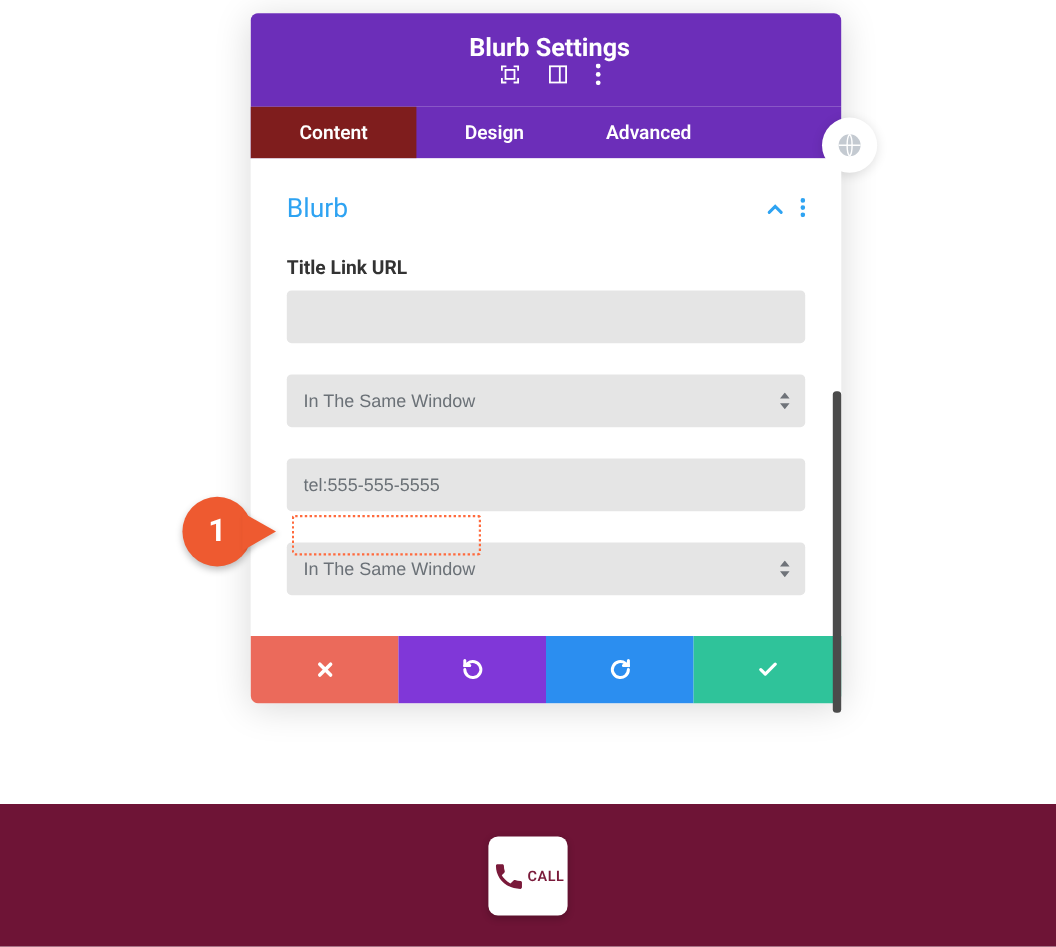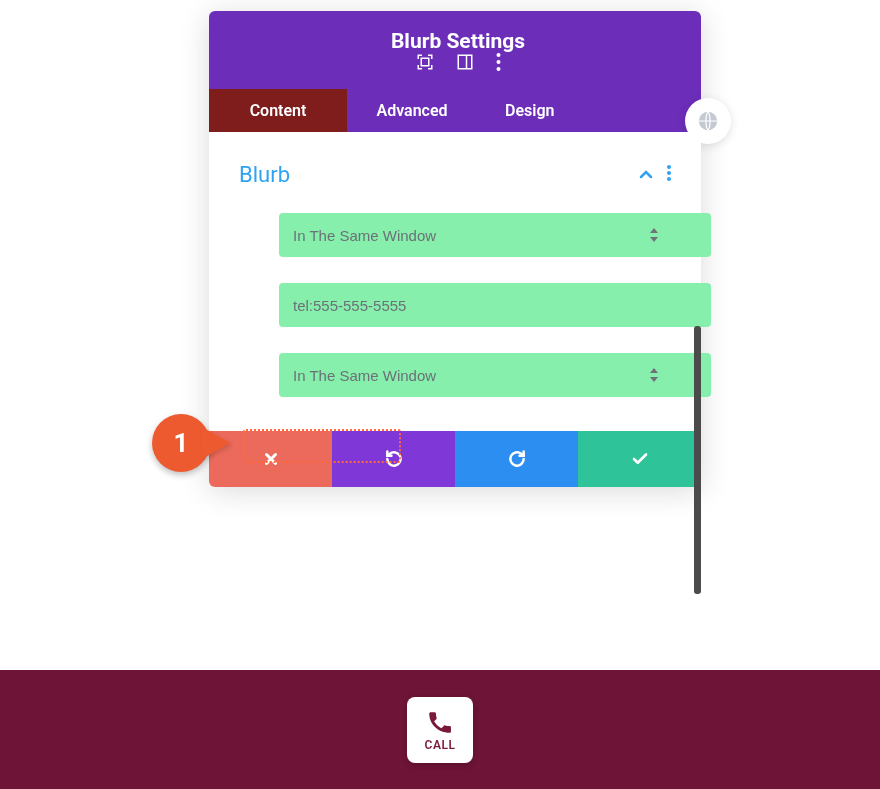--- a/index.html
+++ b/index.html
@@ -71,28 +71,27 @@
   align-items:center;
   justify-content:space-between;
   margin-bottom: 26px;
 }
 .section-title { color:#2ea3f2; font-size:22px; font-weight:400; }
 .section-head-icons { display:flex; gap:14px; color:#2ea3f2; align-items:center;}
 
 .field-label { color:#333; font-size:16px; font-weight:700; margin-bottom:10px; }
 .text-input {
   width:100%;
-  background:#86efac;
+  background:#e5e5e5;
   border:none;
   border-radius:4px;
   padding:12px 14px;
   font-size:15px;
   color:#6b7177;
   height:44px;
-  margin-left:40px;
 }
 .select-wrap {
   position:relative;
 }
 .select-wrap .caret {
   position:absolute;
   right:12px;
   top:50%;
   transform:translateY(-50%);
   color:#6f7379;
@@ -175,21 +174,21 @@
   display:flex;
   align-items:center;
   justify-content:center;
 }
 .call-card {
   width:66px;
   height:66px;
   background:#fff;
   border-radius:8px;
   display:flex;
-  flex-direction:column;
+  flex-direction:row;
   align-items:center;
   justify-content:center;
   gap:2px;
   box-shadow:0 2px 6px rgba(0,0,0,0.2);
 }
 .call-card svg { color:#7a1a3a; }
 .call-label { color:#7a1a3a; font-size:12px; font-weight:600; letter-spacing:0.5px;}
 </style>
 </head>
 <body>
@@ -216,22 +215,22 @@
             <circle cx="2" cy="2" r="2"></circle>
             <circle cx="2" cy="9" r="2"></circle>
             <circle cx="2" cy="16" r="2"></circle>
           </svg>
       </span>
     </div>
   </div>
 
   <div class="tabs">
     <div class="tab active">Content</div>
+    <div class="tab">Design</div>
     <div class="tab">Advanced</div>
-    <div class="tab">Design</div>
   </div>
 
   <div class="globe-badge">
     <svg width="22" height="22" viewBox="0 0 24 24" fill="#c4cad1">
         <circle cx="12" cy="12" r="10"></circle>
         <path d="M2 12h20M12 2c3 3 3 17 0 20M12 2c-3 3-3 17 0 20" stroke="#fff" stroke-width="1.3" fill="none"></path>
       </svg>
   </div>
 
   <div class="panel">
@@ -247,20 +246,24 @@
         <span>
           <svg width="4" height="16" viewBox="0 0 4 16" fill="#2ea3f2">
               <circle cx="2" cy="2" r="2"></circle>
               <circle cx="2" cy="8" r="2"></circle>
               <circle cx="2" cy="14" r="2"></circle>
             </svg>
         </span>
       </div>
     </div>
 
+    <div class="field-group">
+      <div class="field-label">Title Link URL</div>
+      <input class="text-input" type="text" value="" style="">
+    </div>
 
     <div class="field-group">
       <div class="select-wrap">
         <input class="text-input" readonly="" value="In The Same Window" style="">
         <div class="caret">
           <svg width="10" height="14" viewBox="0 0 10 14" fill="#6f7379">
               <path d="M5 0l4 5H1zM5 14l4-5H1z"></path>
             </svg>
         </div>
       </div>

